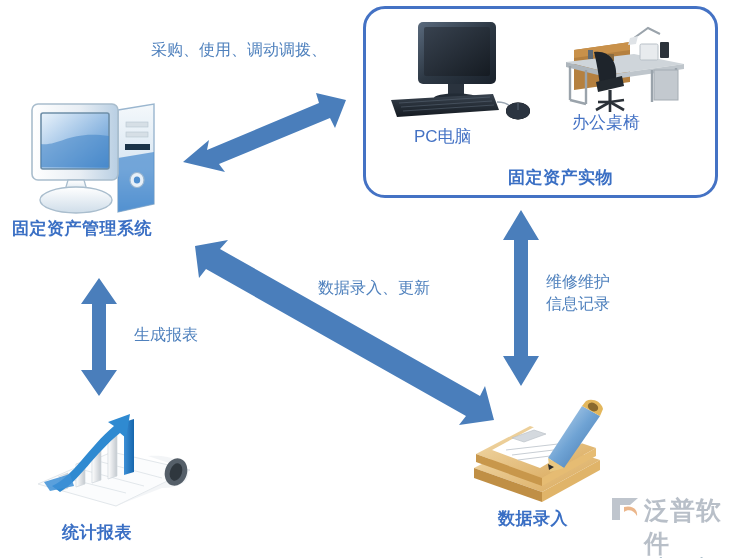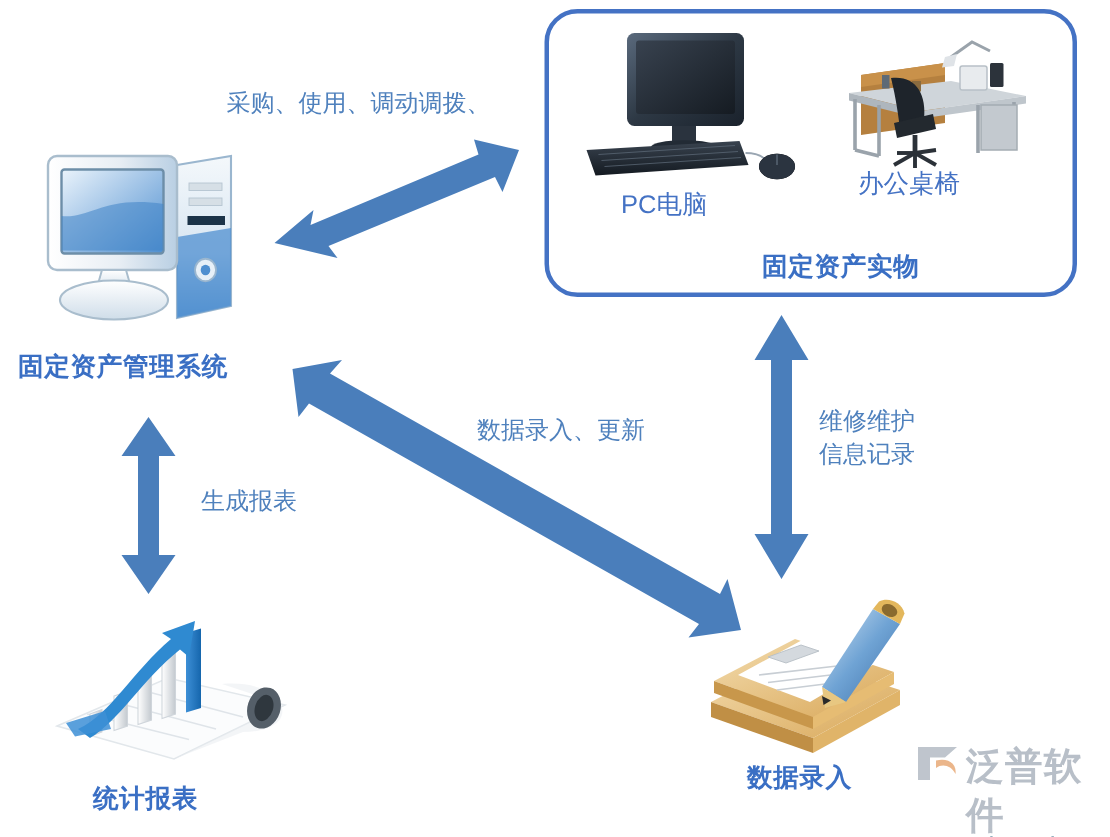--- a/index.html
+++ b/index.html
@@ -62,21 +62,21 @@
   </svg>
 
   <svg class="arrow-svg" style="left:195px;top:238px;" width="300" height="190" viewBox="0 0 300 190">
     <polygon class="arrow-fill" points="0,8 33,2 25,11 285,158 290,148 299,182 264,187 271,178 11,31 4,40"></polygon>
   </svg>
 
   <svg class="arrow-svg" style="left:503px;top:210px;" width="36" height="176" viewBox="0 0 36 176">
     <polygon class="arrow-fill" points="18,0 36,30 25,30 25,146 36,146 18,176 0,146 11,146 11,30 0,30"></polygon>
   </svg>
 
-  <div class="lbl flow-text" style="left:124px;top:60px;width:230px;">采购、使用、调动调拨、</div>
+  <div class="lbl flow-text" style="left:124px;top:40px;width:230px;">采购、使用、调动调拨、</div>
 
   <div class="lbl flow-text" style="left:108px;top:325px;text-align:right;margin-left:26px;">生成报表</div>
 
   <div class="lbl flow-text" style="left:318px;top:278px;text-align:left;">数据录入、更新</div>
 
   <div class="lbl flow-text" style="left:546px;top:272px;text-align:left;">维修维护</div>
   <div class="lbl flow-text" style="left:546px;top:294px;text-align:left;">信息记录</div>
 
   <div class="pcsys">
     <svg width="146" height="126" viewBox="0 0 146 126">
@@ -110,21 +110,21 @@
       <ellipse cx="111" cy="84" rx="3.2" ry="3.5" fill="#4f8fd0"></ellipse>
 
       <rect x="6" y="8" width="86" height="76" rx="6" fill="url(#cas)" stroke="#a9bdcd" stroke-width="1.6"></rect>
       <rect x="15" y="17" width="68" height="56" rx="2" fill="url(#scr)" stroke="#6d8ea8" stroke-width="1.6"></rect>
       <path d="M15 48 C34 50 44 34 83 40 L83 71 L15 71 Z" fill="#3f84c6" opacity=".55"></path>
 
       <path d="M42 84 L58 84 L62 98 L38 98 Z" fill="url(#base)" stroke="#a9bdcd" stroke-width="1.3"></path>
       <ellipse cx="50" cy="104" rx="36" ry="13" fill="url(#base)" stroke="#a9bdcd" stroke-width="1.4"></ellipse>
     </svg>
   </div>
-  <div class="lbl node-title" style="left:12px;top:234px;">固定资产管理系统</div>
+  <div class="lbl node-title" style="left:12px;top:218px;">固定资产管理系统</div>
 
   <div class="asset-box"></div>
 
   <div class="lcd">
     <svg width="150" height="110" viewBox="0 0 150 110">
       <defs>
         <linearGradient id="mon" x1="0" y1="0" x2="1" y2="1">
           <stop offset="0" stop-color="#5a6a7d"></stop>
             <stop offset=".5" stop-color="#2d3844"></stop>
           <stop offset="1" stop-color="#1a222c"></stop>

